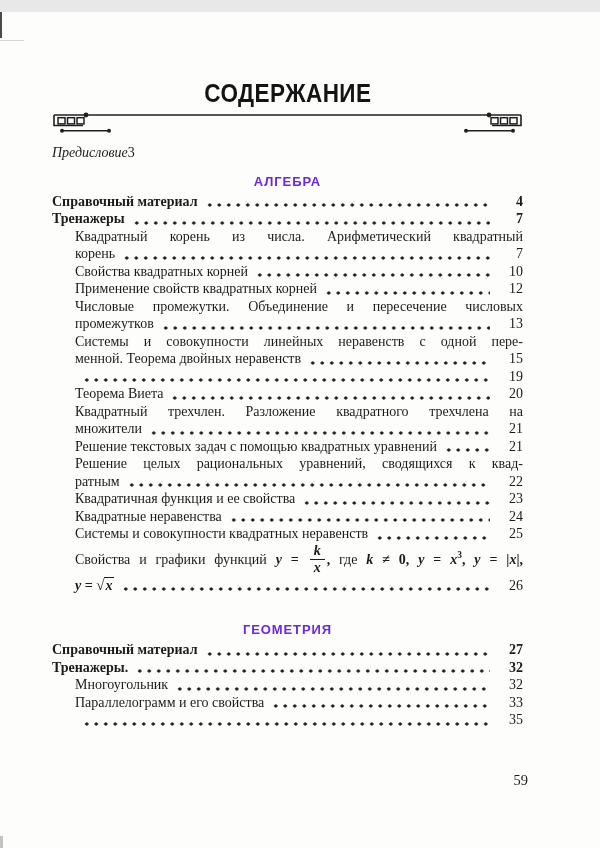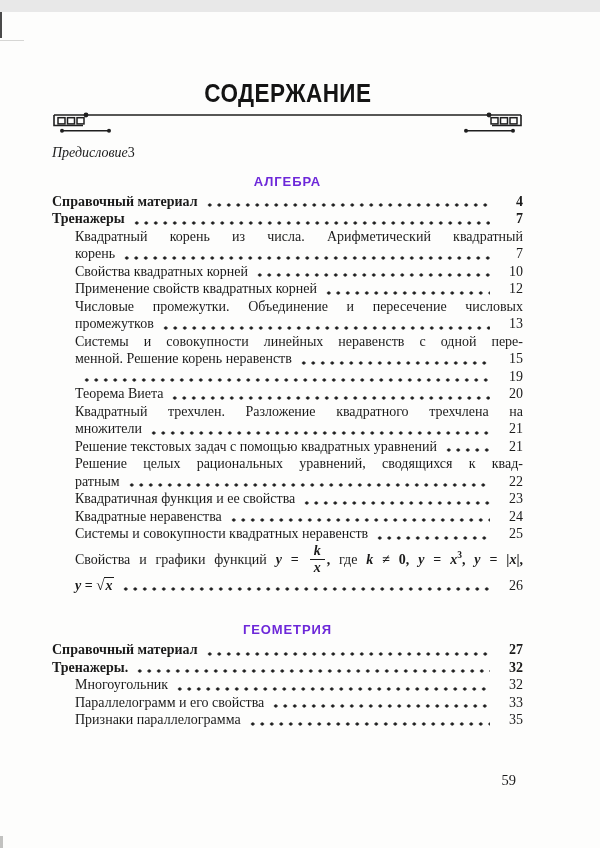--- a/index.html
+++ b/index.html
@@ -56,21 +56,21 @@
   .mv { font-weight:bold; font-style:italic; }
   sup.ms { font-weight:bold; font-size:9.5px; }
   .frac { display:inline-block; vertical-align:-9px; text-align:center; line-height:1.05; margin:0 2px; font-weight:bold; font-style:italic; }
   .frac .num { display:block; padding:0 4px 1px; }
   .frac .den { display:block; border-top:1.5px solid #1b1b1b; padding:1px 4px 0; }
   .sqrt { white-space:nowrap; font-weight:bold; }
   .sqrt .rad { font-style:normal; font-size:15px; }
   .sqrt .arg { font-style:italic; border-top:1.6px solid #1b1b1b; padding:0 2px 0 1px; }
   .math-line { padding:1px 0; }
 
-  .folio { position:absolute; top:760px; right:84px; font-size:14.5px; }
+  .folio { position:absolute; top:760px; right:72px; font-size:14.5px; }
 </style>
 </head>
 <body>
 
 <div class="page">
   <div class="artifact-tl"></div>
   <div class="artifact-tl2"></div>
   <div class="artifact-bl"></div>
 
   <div class="content">
@@ -144,21 +144,21 @@
             <div class="line">Числовые промежутки. Объединение и пересечение числовых</div>
             <div class="last">
               <span class="txt">промежутков</span>
               <span class="dots"></span>
               <span class="pg">13</span>
             </div>
           </div>
           <div class="entry sub">
             <div class="line">Системы и совокупности линейных неравенств с одной пере-</div>
             <div class="last">
-              <span class="txt">менной. Решение корень неравенств</span>
+              <span class="txt">менной. Теорема двойных неравенств</span>
               <span class="dots"></span>
               <span class="pg">15</span>
             </div>
           </div>
           <div class="entry sub">
             <div class="last">
               <span class="dots"></span>
               <span class="pg">19</span>
             </div>
           </div>
@@ -245,21 +245,20 @@
           </div>
           <div class="entry sub">
             <div class="last">
               <span class="txt">Параллелограмм и его свойства</span>
               <span class="dots"></span>
               <span class="pg">33</span>
             </div>
           </div>
           <div class="entry sub">
             <div class="last">
-              <span class="txt">Признаки параллелограмма</span>
               <span class="dots"></span>
               <span class="pg">35</span>
             </div>
           </div>
         </div>
     </div>
   </div>
 
   <div class="folio">59</div>
 </div>

